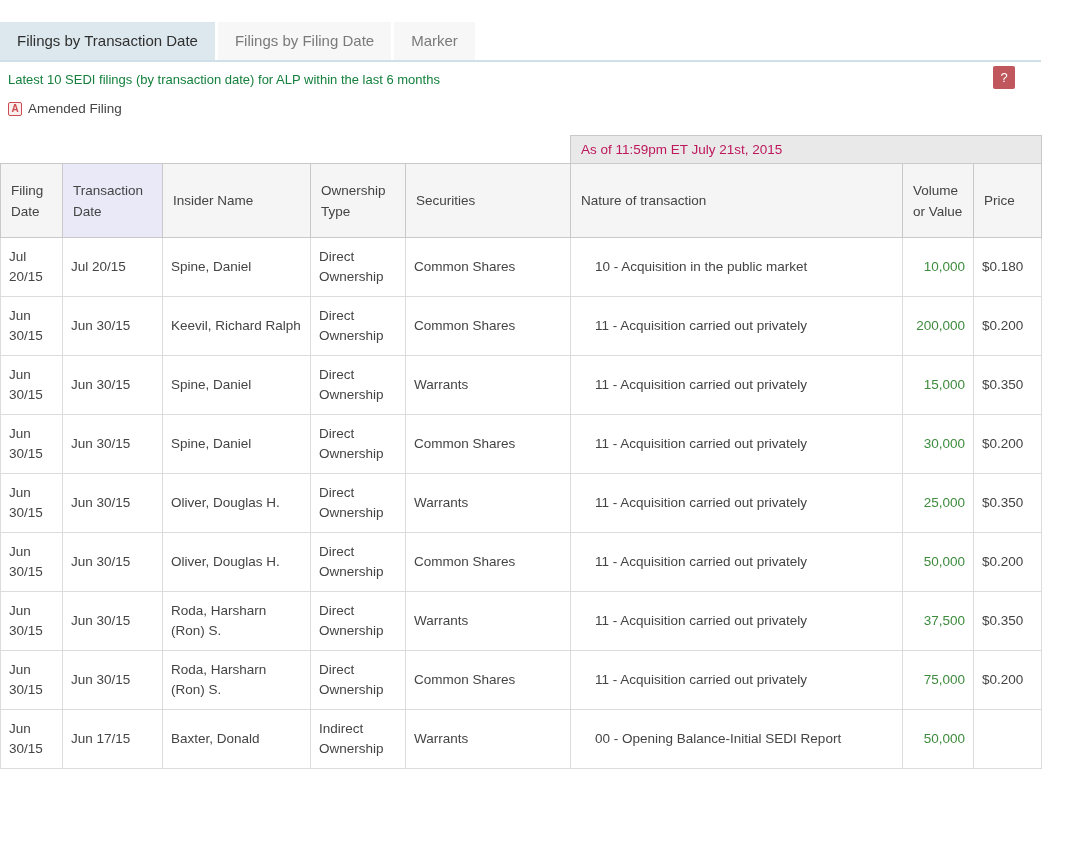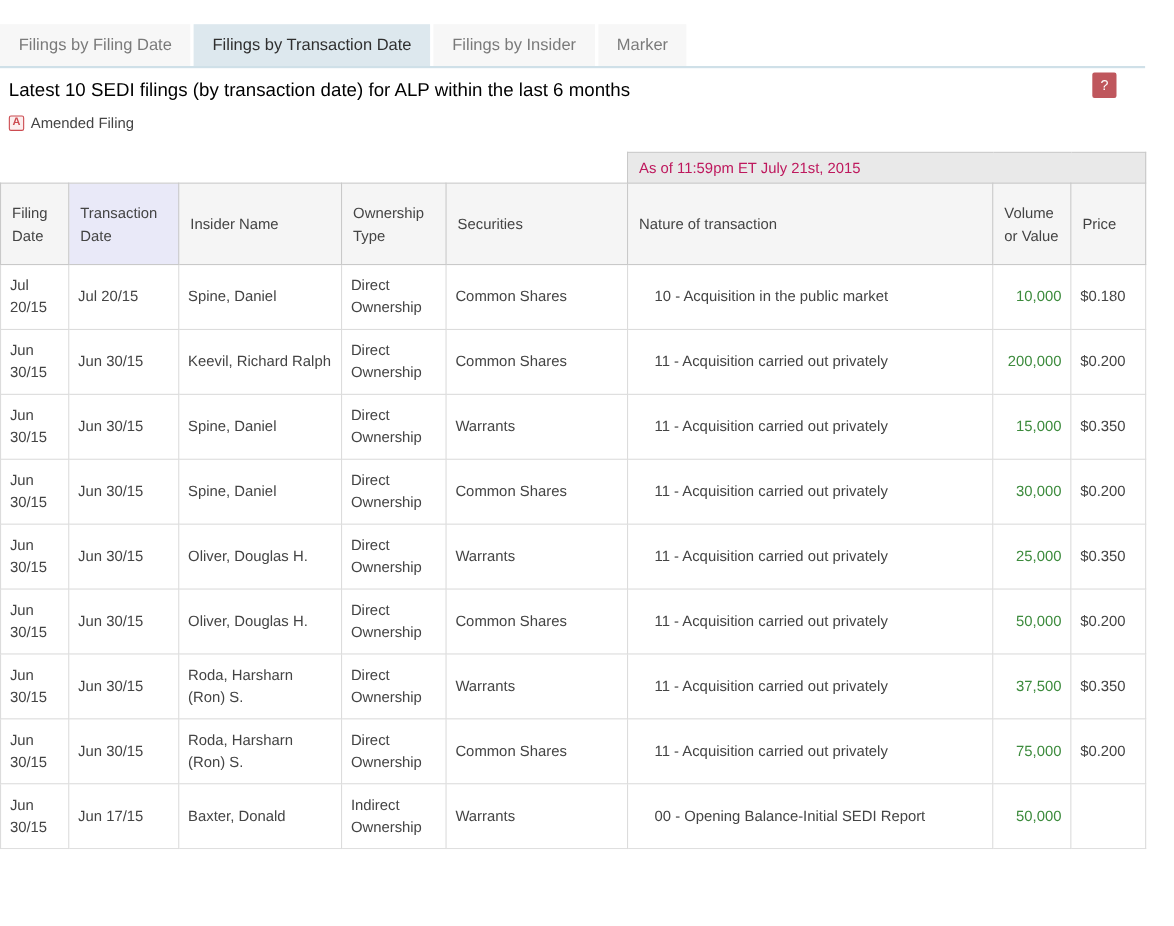--- a/index.html
+++ b/index.html
@@ -34,22 +34,22 @@
 
   
   .subtitle-row {
     display: flex;
     justify-content: space-between;
     align-items: flex-start;
     margin-top: 4px;
     padding-left: 8px;
   }
   .subtitle {
-    font-size: 17px;
-    color: #000000;
+    font-size: 13px;
+    color: #15803d;
     padding-top: 6px;
   }
   .help-btn {
     width: 22px;
     height: 23px;
     margin-right: 26px;
     background: var(--help-bg, #bf575d);
     color: #fff;
     border: none;
     border-radius: 2px;
@@ -126,23 +126,22 @@
   }
   tbody td.col-nature { padding-left: 24px; }
   tbody td.col-volume { color: var(--volume-green, #3d8b3d); text-align: right; }
 </style>
 </head>
 <body>
 
 <div class="page">
 
   <div class="tabs">
+    <div class="tab active">Filings by Transaction Date</div>
     <div class="tab">Filings by Filing Date</div>
-    <div class="tab active">Filings by Transaction Date</div>
-    <div class="tab">Filings by Insider</div>
     <div class="tab">Marker</div>
   </div>
 
   <div class="subtitle-row">
     <div class="subtitle">Latest 10 SEDI filings (by transaction date) for ALP within the last 6 months</div>
     <button class="help-btn">?</button>
   </div>
 
   <div class="legend">
     <span class="amended-icon">A</span>

